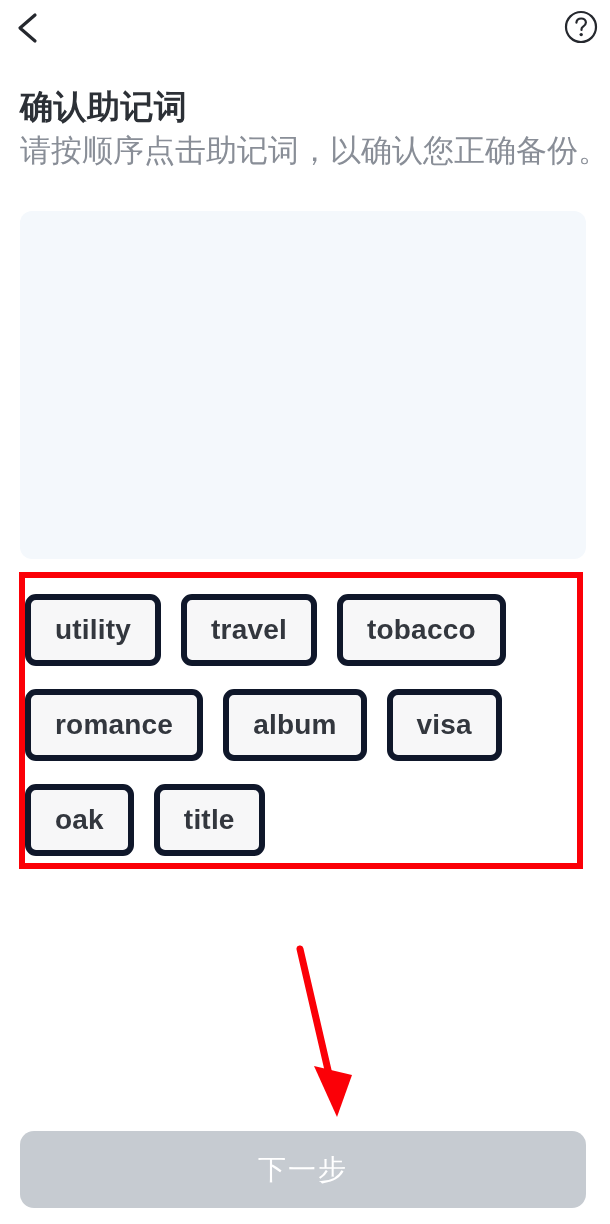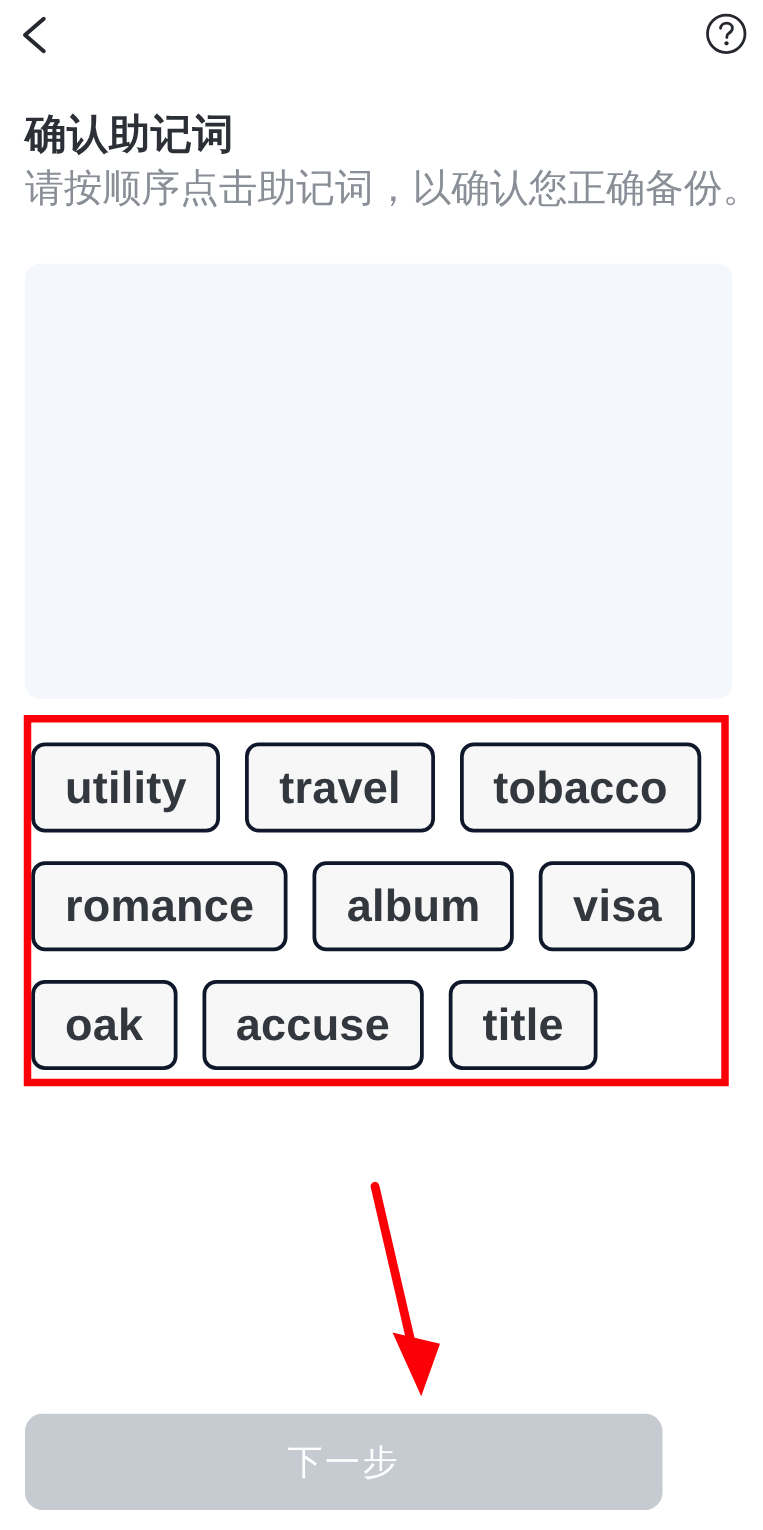--- a/index.html
+++ b/index.html
@@ -108,23 +108,23 @@
   }
   .chip {
     height: 72px;
     min-width: 66px;
     padding: 0 24px;
     box-sizing: border-box;
     display: flex;
     align-items: center;
     justify-content: center;
     background: #f7f7f8;
-    border: 3px solid #0f172a;
+    border: 6px solid #0f172a;
     border-radius: 11px;
-    font-size: 36px;
+    font-size: 28px;
     font-weight: bold;
     color: #33373e;
     letter-spacing: 0.2px;
     white-space: nowrap;
   }
 
   
   .arrow-annotation {
     position: absolute;
     left: 280px;
@@ -133,21 +133,21 @@
     height: 190px;
     z-index: 6;
     pointer-events: none;
   }
 
   
   .next-button {
     position: absolute;
     left: 20px;
     top: 1131px;
-    width: 510px;
+    width: 566px;
     height: 77px;
     background: #c6cbd1;
     border: none;
     border-radius: 14px;
     color: #ffffff;
     font-family: "Liberation Sans", "DejaVu Sans", sans-serif;
     font-size: 28px;
     font-weight: normal;
     letter-spacing: 2px;
     display: flex;
@@ -184,21 +184,20 @@
 <div class="answer-panel"></div>
 
 <div class="word-pool">
   <div class="chip">utility</div>
   <div class="chip">travel</div>
   <div class="chip">tobacco</div>
   <div class="chip">romance</div>
   <div class="chip">album</div>
   <div class="chip">visa</div>
   <div class="chip">oak</div>
-  <div class="chip">accuse</div>
   <div class="chip">title</div>
 </div>
 
 <div class="highlight-box"></div>
 
 <div class="arrow-annotation">
   <svg width="90" height="190" viewBox="0 0 90 190">
     <line x1="20" y1="14" x2="51" y2="148" stroke="#fb0007" stroke-width="7" stroke-linecap="round"></line>
     <polygon points="57,182 34,131 72,140" fill="#fb0007"></polygon>
   </svg>

